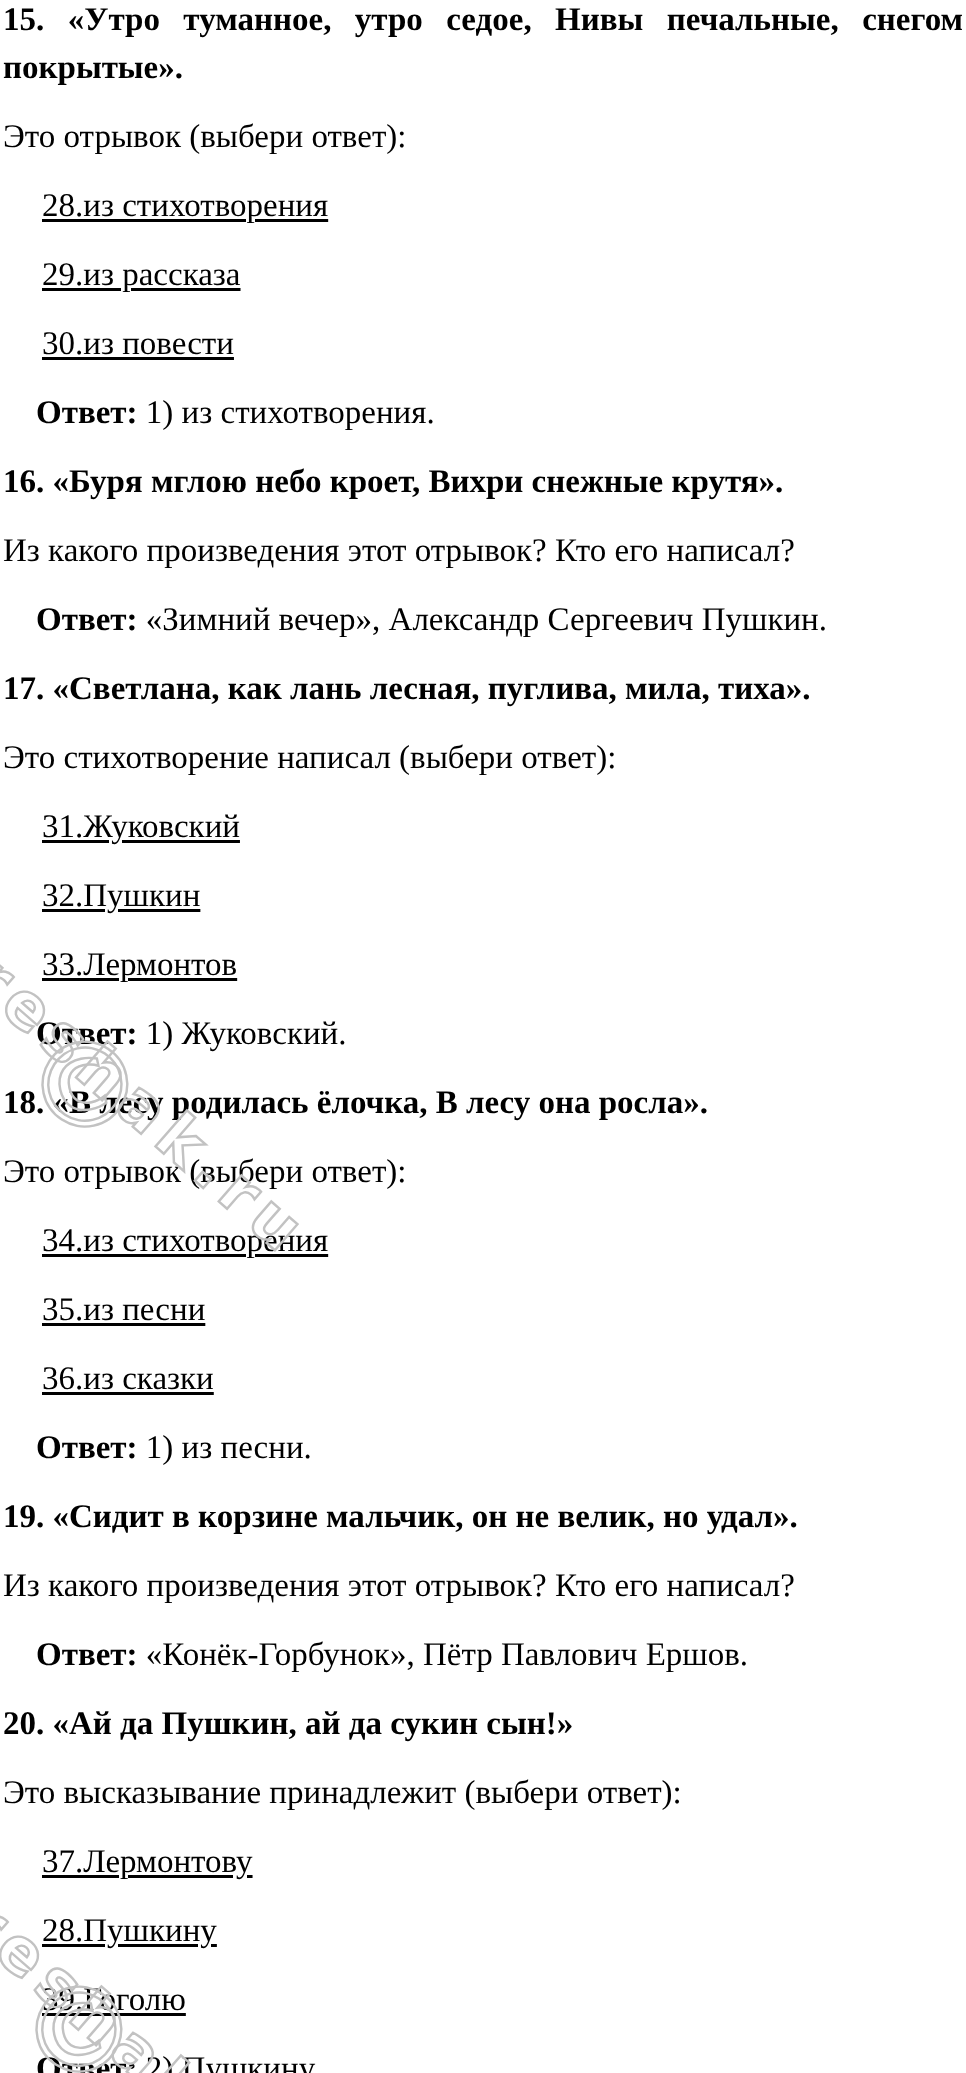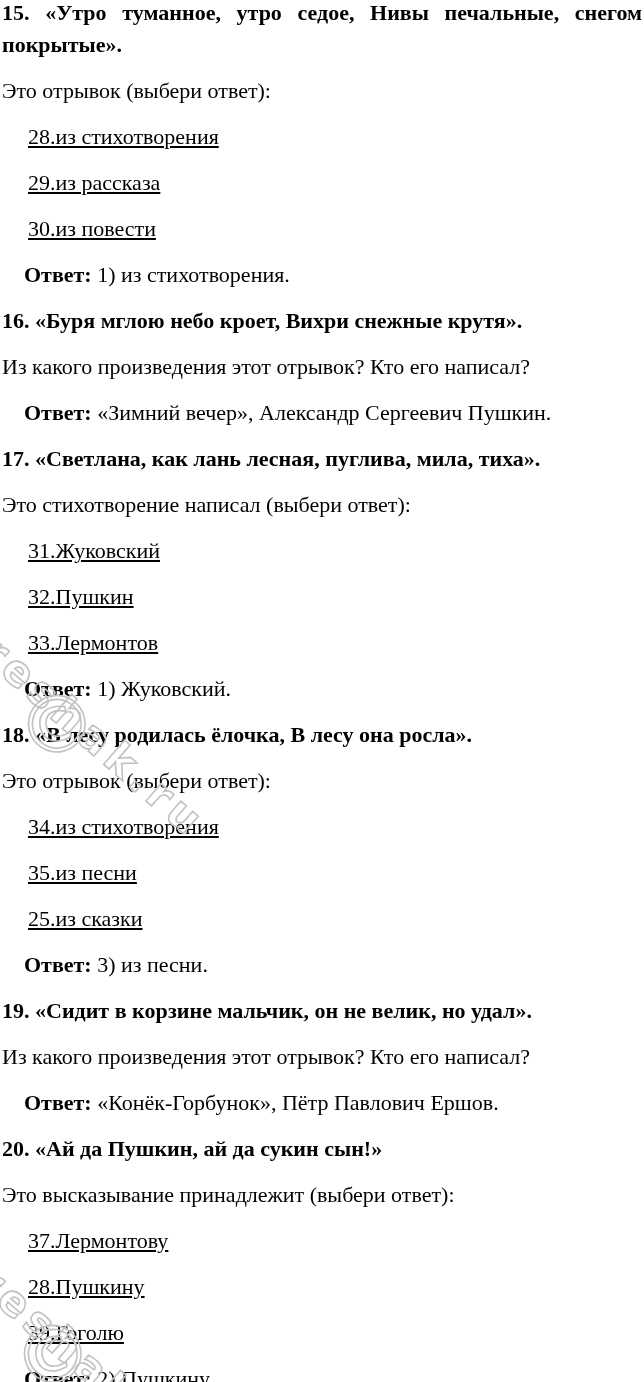--- a/index.html
+++ b/index.html
@@ -95,22 +95,22 @@
   <p class="prompt">Это стихотворение написал (выбери ответ):</p>
   <p class="option">31.Жуковский</p>
   <p class="option">32.Пушкин</p>
   <p class="option">33.Лермонтов</p>
   <p class="answer-line"><span class="answer-label">Ответ:</span> <span>1) Жуковский.</span></p>
 
   <p class="question-heading">18. «В лесу родилась ёлочка, В лесу она росла».</p>
   <p class="prompt">Это отрывок (выбери ответ):</p>
   <p class="option">34.из стихотворения</p>
   <p class="option">35.из песни</p>
-  <p class="option">25.из сказки</p>
-  <p class="answer-line"><span class="answer-label">Ответ:</span> <span>3) из песни.</span></p>
+  <p class="option">36.из сказки</p>
+  <p class="answer-line"><span class="answer-label">Ответ:</span> <span>1) из песни.</span></p>
 
   <p class="question-heading">19. «Сидит в корзине мальчик, он не велик, но удал».</p>
   <p class="prompt">Из какого произведения этот отрывок? Кто его написал?</p>
   <p class="answer-line"><span class="answer-label">Ответ:</span> <span>«Конёк-Горбунок», Пётр Павлович Ершов.</span></p>
 
   <p class="question-heading">20. «Ай да Пушкин, ай да сукин сын!»</p>
   <p class="prompt">Это высказывание принадлежит (выбери ответ):</p>
   <p class="option">37.Лермонтову</p>
   <p class="option">28.Пушкину</p>
   <p class="option">39.Гоголю</p>

